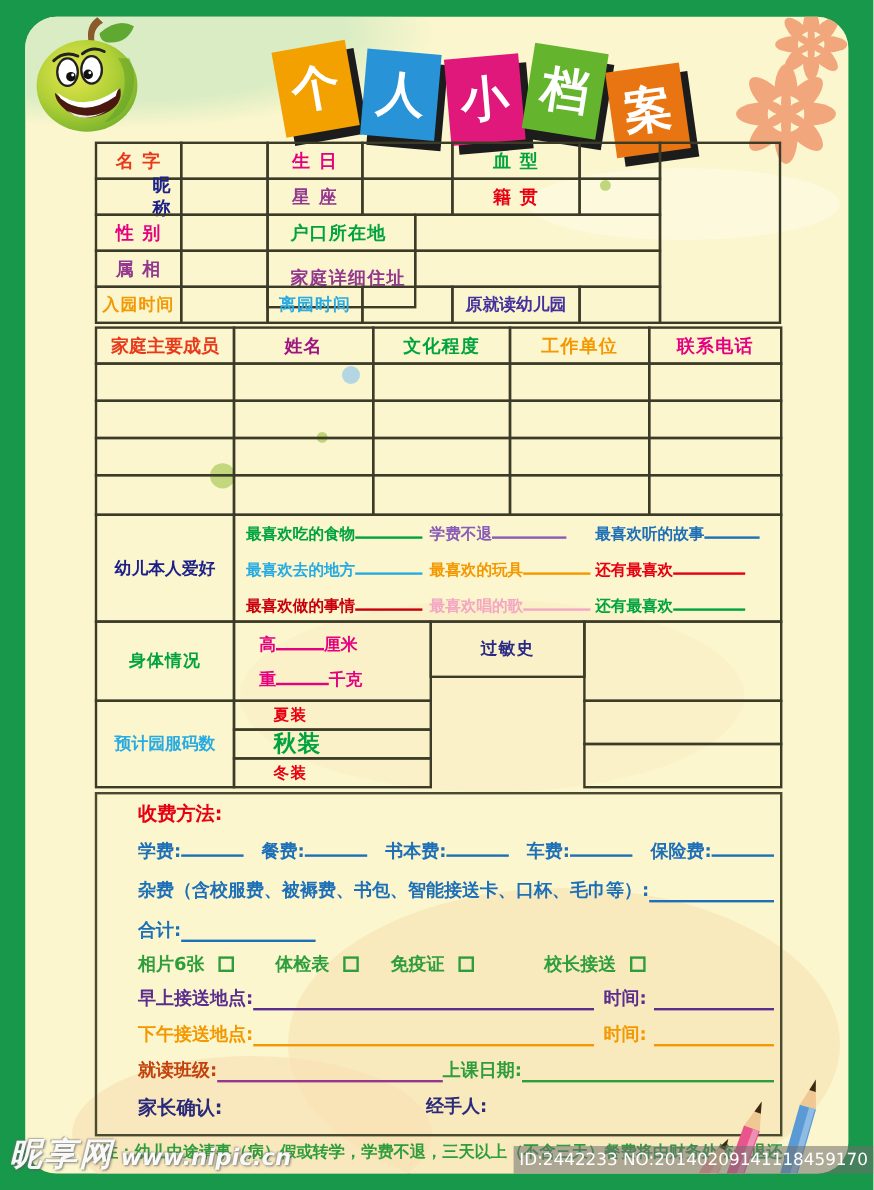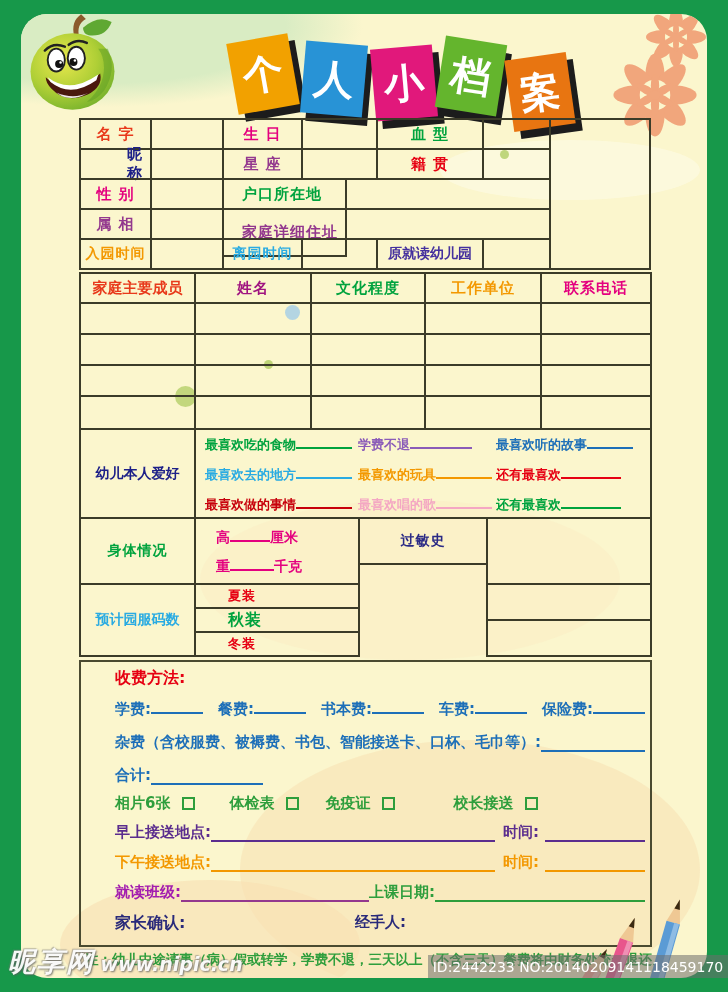--- a/index.html
+++ b/index.html
@@ -213,21 +213,21 @@
 
       <div class="cell" style="left: 79px; top: 517px; width: 117px; height: 68px; font-size: 14px; color: rgb(0, 163, 62);">身体情况</div>
       <div class="cell" style="left:194px;top:517px;width:166px;height:68px;"></div>
       <div class="fitem" style="left: 216px; top: 529px; font-size: 14px; color: rgb(228, 0, 127);"><span>高</span><span class="hl" style="width:40px;"></span><span>厘米</span></div>
       <div class="fitem" style="left: 216px; top: 558px; font-size: 14px; color: rgb(228, 0, 127);"><span>重</span><span class="hl" style="width:44px;"></span><span>千克</span></div>
       <div class="cell" style="left: 358px; top: 517px; width: 130px; height: 48px; font-size: 14px; color: rgb(42, 42, 133);">过敏史</div>
       <div class="cell" style="left:486px;top:517px;width:166px;height:68px;"></div>
 
       <div class="cell" style="left: 79px; top: 583px; width: 117px; height: 74px; font-size: 14px; letter-spacing: 0px; color: rgb(41, 171, 226);">预计园服码数</div>
       <div class="cell left" style="left: 194px; top: 583px; width: 166px; height: 26px; font-size: 13px; padding-left: 32px; color: rgb(230, 0, 18);">夏装</div>
-      <div class="cell left" style="left: 194px; top: 607px; width: 166px; height: 26px; font-size: 16px; padding-left: 32px; color: rgb(0, 163, 62);">秋装</div>
+      <div class="cell left" style="left: 194px; top: 607px; width: 166px; height: 26px; font-size: 19px; padding-left: 32px; color: rgb(0, 163, 62);">秋装</div>
       <div class="cell left" style="left: 194px; top: 631px; width: 166px; height: 26px; font-size: 13px; padding-left: 32px; color: rgb(230, 0, 18);">冬装</div>
       <div class="cell" style="left:486px;top:583px;width:166px;height:38px;"></div>
       <div class="cell" style="left:486px;top:619px;width:166px;height:38px;"></div>
 
       <div class="feebox"></div>
       <div class="fitem" style="left: 115px; top: 668px; font-size: 16px; color: rgb(230, 0, 18);">收费方法:</div>
       <div class="feerow" style="top: 700px; justify-content: space-between; color: rgb(29, 111, 184);">
         <span><span>学费:</span><span class="hl" style="width:52px;"></span></span>
         <span><span>餐费:</span><span class="hl" style="width:52px;"></span></span>
         <span><span>书本费:</span><span class="hl" style="width:52px;"></span></span>
@@ -258,21 +258,21 @@
         <span>时间:</span>
           <span class="hl" style="width:100px;margin-left:6px;"></span>
       </div>
       <div class="feerow" style="top: 853px; color: rgb(243, 152, 0);">
         <span>下午接送地点:</span>
           <span class="hl" style="flex:1;margin-right:8px;"></span>
         <span>时间:</span>
           <span class="hl" style="width:100px;margin-left:6px;"></span>
       </div>
       <div class="feerow" style="top:883px;">
-        <span style="color: #a21caf; text-align: right;">就读班级:</span>
+        <span style="color: #c2410c; text-align: right;">就读班级:</span>
           <span class="hl" style="width: 188px; color: rgb(147, 56, 142);"></span>
         <span style="color: rgb(46, 158, 60);">上课日期:</span>
           <span class="hl" style="flex: 1 1 0%; color: rgb(46, 158, 60);"></span>
       </div>
       <div class="fitem" style="left: 115px; top: 913px; font-size: 16px; color: rgb(42, 42, 122);">家长确认:</div>
       <div class="fitem" style="left: 355px; top: 913px; font-size: 15px; color: rgb(42, 42, 122);">经手人:</div>
 
       <div class="note"><span>注：</span><span>幼儿中途请事（病）假或转学，学费不退，三天以上（不含三天）餐费将由财务处统一退还。</span></div>
 
       <svg class="abs" style="left:578px;top:893px;" width="150" height="99" viewBox="0 0 150 99">

